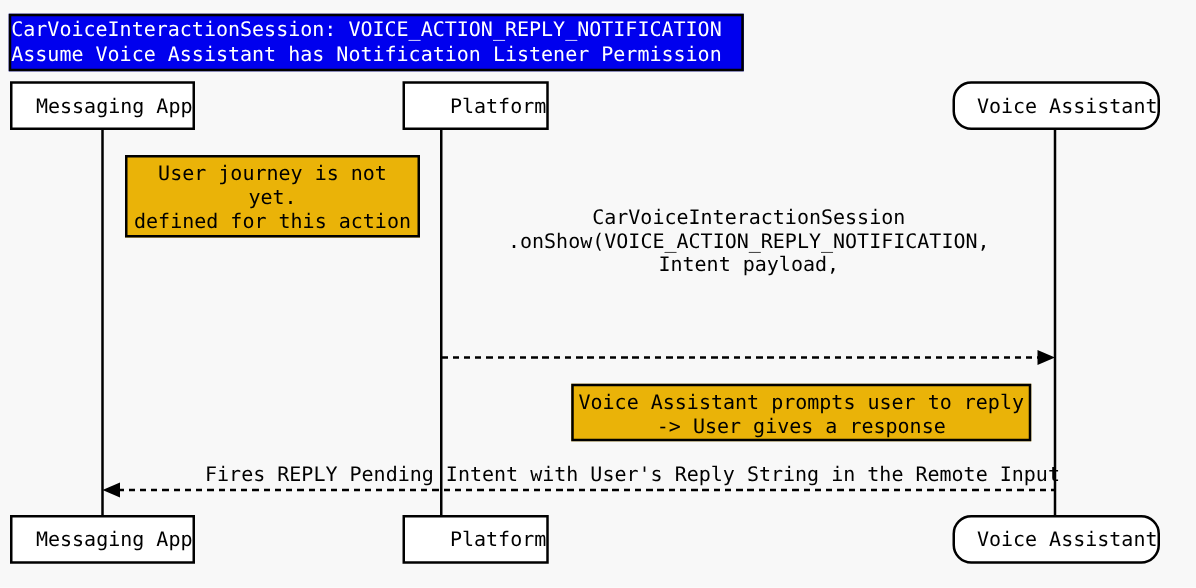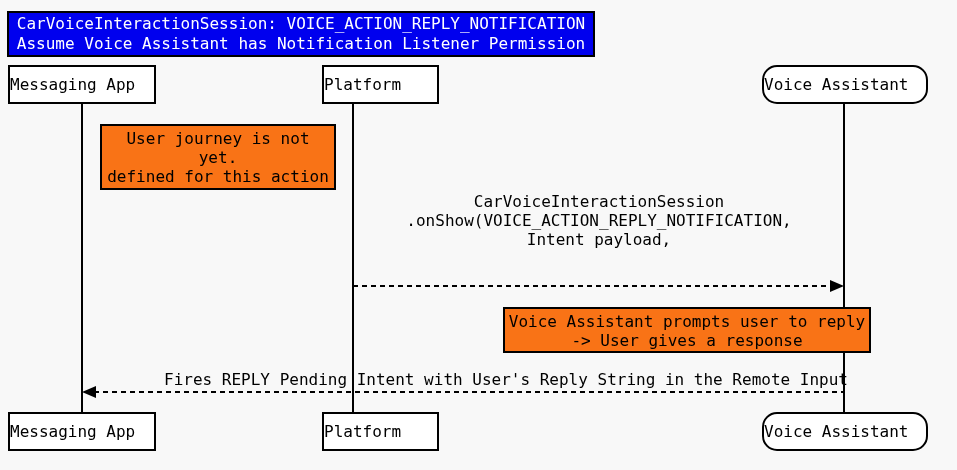--- a/index.html
+++ b/index.html
@@ -14,70 +14,70 @@
     overflow: hidden;
   }
   .title-box {
     position: absolute;
     left: 7px; top: 11px;
     width: 588px; height: 46px;
     background: #0000ee;
     border: 2px solid #000;
     box-sizing: border-box;
     color: #fff;
-    text-align: center;
+    text-align: left;
     line-height: 20px;
     padding-top: 1px;
   }
   .actor-box {
     position: absolute;
     height: 39px;
     background: #fff;
     border: 2px solid #000;
     box-sizing: border-box;
     display: flex;
     align-items: center;
-    justify-content: flex-start;
+    justify-content: flex-end;
     white-space: nowrap;
   }
   .actor-top { top: 65px; }
   .actor-bottom { top: 412px; }
   .actor-msg { left: 8px;   width: 148px; }
   .actor-plat { left: 322px; width: 117px; }
   .actor-va  { left: 762px; width: 166px; border-radius: 15px; }
   .lifeline {
     position: absolute;
     top: 104px;
     height: 308px;
     width: 2px;
     background: #000;
   }
   .ll-msg  { left: 81px; }
   .ll-plat { left: 352px; }
   .ll-va   { left: 843px; }
   .note {
     position: absolute;
-    background: #f97316;
+    background: #eab308;
     border: 2px solid #000;
     box-sizing: border-box;
     text-align: center;
     line-height: 19px;
     padding-top: 3px;
     z-index: 3;
   }
   .note-1 { left: 100px; top: 124px; width: 236px; height: 66px; }
-  .note-2 { left: 457px; top: 307px; width: 368px; height: 46px; margin-left: 46px; }
+  .note-2 { left: 457px; top: 307px; width: 368px; height: 46px; }
   .msg-label {
     position: absolute;
     text-align: center;
     line-height: 19px;
     z-index: 2;
     white-space: nowrap;
   }
-  .msg-1-label { left: 355px; top: 192px; width: 488px; white-space: normal; }
+  .msg-1-label { left: 355px; top: 164px; width: 488px; white-space: normal; }
   .msg-2-label { left: 82px;  top: 370px; width: 848px; }
   .dash-line {
     position: absolute;
     height: 2px;
     background: repeating-linear-gradient(90deg, #000 0 5px, transparent 5px 9px);
     z-index: 1;
   }
   .dash-1 { left: 353px; top: 285px; width: 479px; }
   .dash-2 { left: 94px;  top: 391px; width: 750px; }
   .arrowhead {

